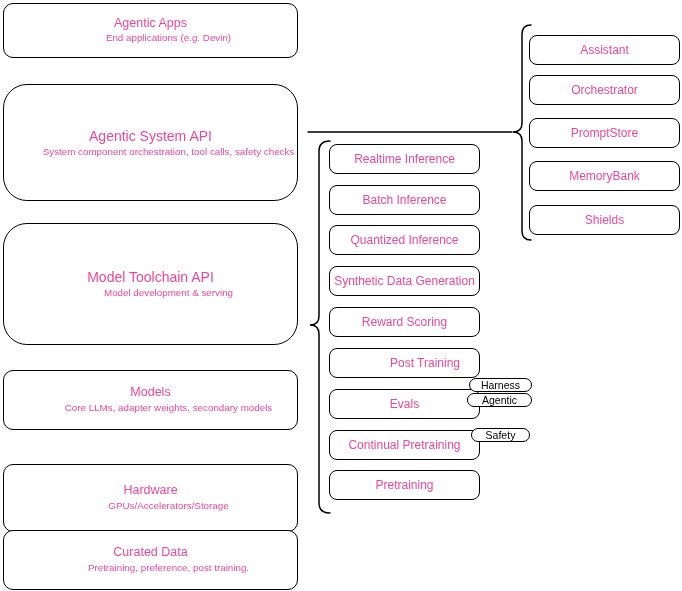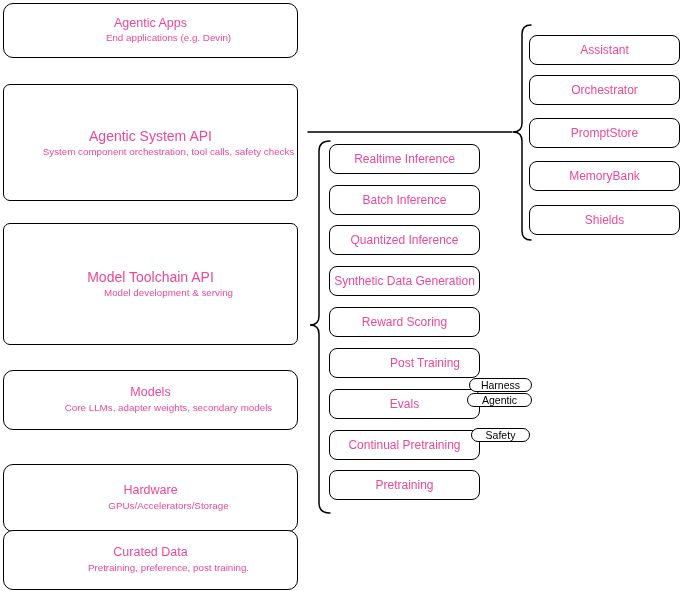--- a/index.html
+++ b/index.html
@@ -6,21 +6,21 @@
   body{font-family:"Liberation Sans","DejaVu Sans",sans-serif;background:#ffffff;}
   #canvas{position:relative;width:682px;height:591px;background:#ffffff;overflow:hidden;}
   svg.overlay{position:absolute;left:0;top:0;width:682px;height:591px;pointer-events:none;}
 
   .box{
     position:absolute;background:#ffffff;border:1.5px solid #000000;
     box-sizing:border-box;display:flex;flex-direction:column;
     align-items:center;justify-content:center;text-align:center;color:#ec4899;
   }
   .stackbox{left:3px;width:295px;border-radius:10px;}
-  .bigbox{left:3px;width:295px;border-radius:7px;text-align:right;}
+  .bigbox{left:3px;width:295px;border-radius:24px;text-align:right;}
   .title{font-size:12.5px;line-height:1.25;}
   .bigtitle{font-size:14px;line-height:1.3;}
   .subtitle{font-size:9.8px;line-height:1.4;padding-left:36px;}
 
   .node{
     left:329px;width:151px;height:30px;border-radius:8px;
     font-size:12px;white-space:nowrap;
   }
   .rnode{
     left:529px;width:151px;height:30px;border-radius:8px;

